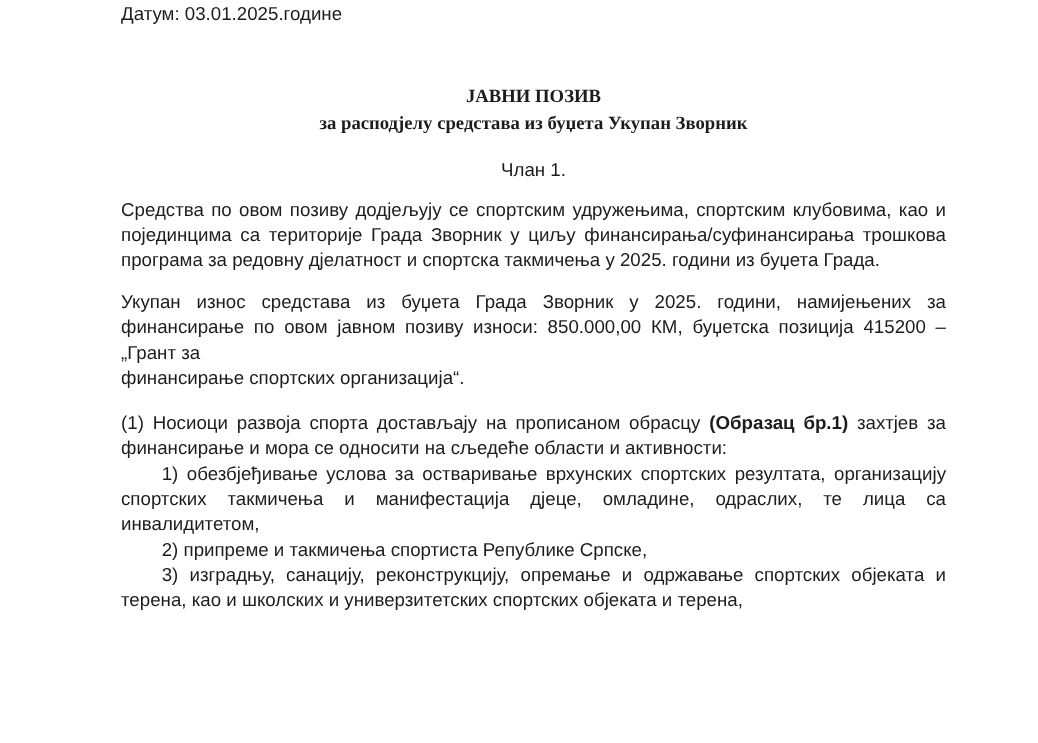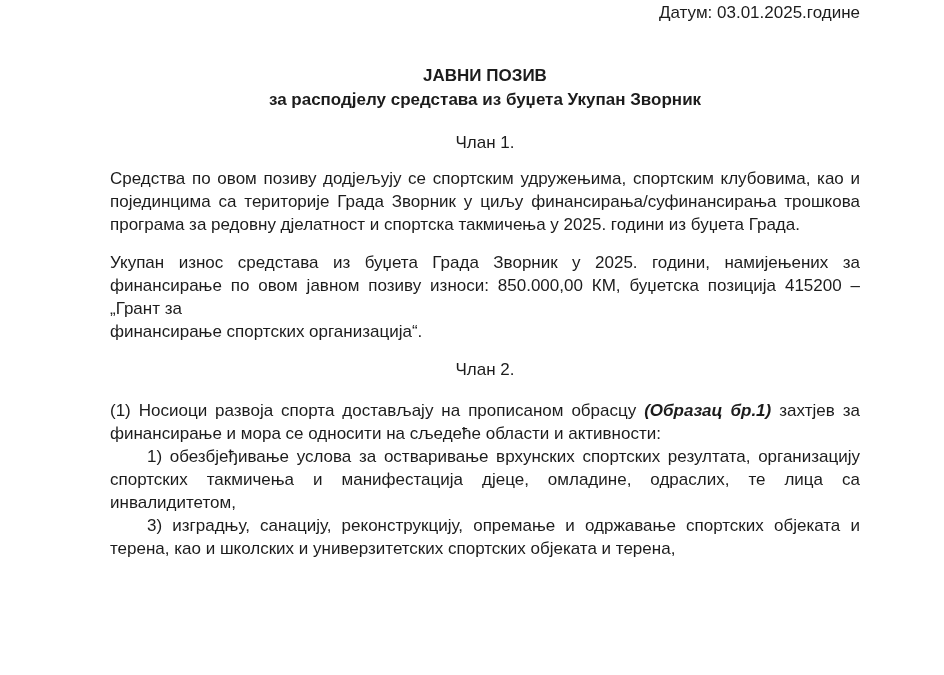--- a/index.html
+++ b/index.html
@@ -18,69 +18,70 @@
     -webkit-font-smoothing: antialiased;
   }
   .page {
     position: relative;
     box-sizing: border-box;
     width: 944px;
     height: 675px;
     padding: 1px 84px 0 110px;
     background: #ffffff;
   }
-  p { margin: 0; text-align: right; }
+  p { margin: 0; }
   .date-line { margin: 0; }
   .preamble {
     margin-top: 34px;
     text-align: justify;
   }
   .title-block {
-    margin-top: 40px;
+    margin-top: 52px;
     text-align: center;
     font-weight: bold;
     line-height: 24px;
+    font-family: Liberation Serif, serif;
   }
   .article-heading {
     text-align: center;
     font-weight: normal;
   }
   .heading-article1 { margin-top: 19px; }
   .heading-article2 { margin-top: 15px; }
   .para-justify { text-align: justify; }
   .article1-para1 { margin-top: 13px; }
   .article1-para2 { margin-top: 15px; }
   .article2-para1 { margin-top: 18px; }
   .list-item {
     text-indent: 37px;
     margin-top: 0;
   }
-  b { font-weight: bold; font-style: italic; }
+  b { font-weight: bold; }
 </style>
 </head>
 <body>
 
 <div class="page">
 
   <p class="date-line">Датум: 03.01.2025.године</p>
 
 
   <div class="title-block">
     <div>ЈАВНИ ПОЗИВ</div>
     <div>за расподјелу средстава из буџета Укупан Зворник</div>
   </div>
 
   <p class="article-heading heading-article1">Члан 1.</p>
 
   <p class="para-justify article1-para1">Средства по овом позиву додјељују се спортским удружењима, спортским клубовима, као и појединцима са територије Града Зворник у циљу финансирања/суфинансирања трошкова програма за редовну дјелатност и спортска такмичења у 2025. години из буџета Града.</p>
 
   <p class="para-justify article1-para2"><span>Укупан износ средстава из буџета Града Зворник у 2025. години, намијењених за финансирање по овом јавном позиву износи: 850.000,00 КМ, буџетска позиција 415200 – „Грант за</span><br><span>финансирање спортских организација“.</span></p>
 
-  <p class="article-heading heading-article2">Члан 2.</p>
 
   <p class="para-justify article2-para1"><span>(1) Носиоци развоја спорта достављају на прописаном обрасцу </span><b>(Образац бр.1)</b><span> захтјев за финансирање и мора се односити на сљедеће области и активности:</span></p>
 
   <p class="para-justify list-item">1) обезбјеђивање услова за остваривање врхунских спортских резултата, организацију спортских такмичења и манифестација дјеце, омладине, одраслих, те лица са инвалидитетом,</p>
 
+  <p class="para-justify list-item">2) припреме и такмичења спортиста Републике Српске,</p>
 
   <p class="para-justify list-item">3) изградњу, санацију, реконструкцију, опремање и одржавање спортских објеката и терена, као и школских и универзитетских спортских објеката и терена,</p>
 
 </div>
 
 </body></html>

